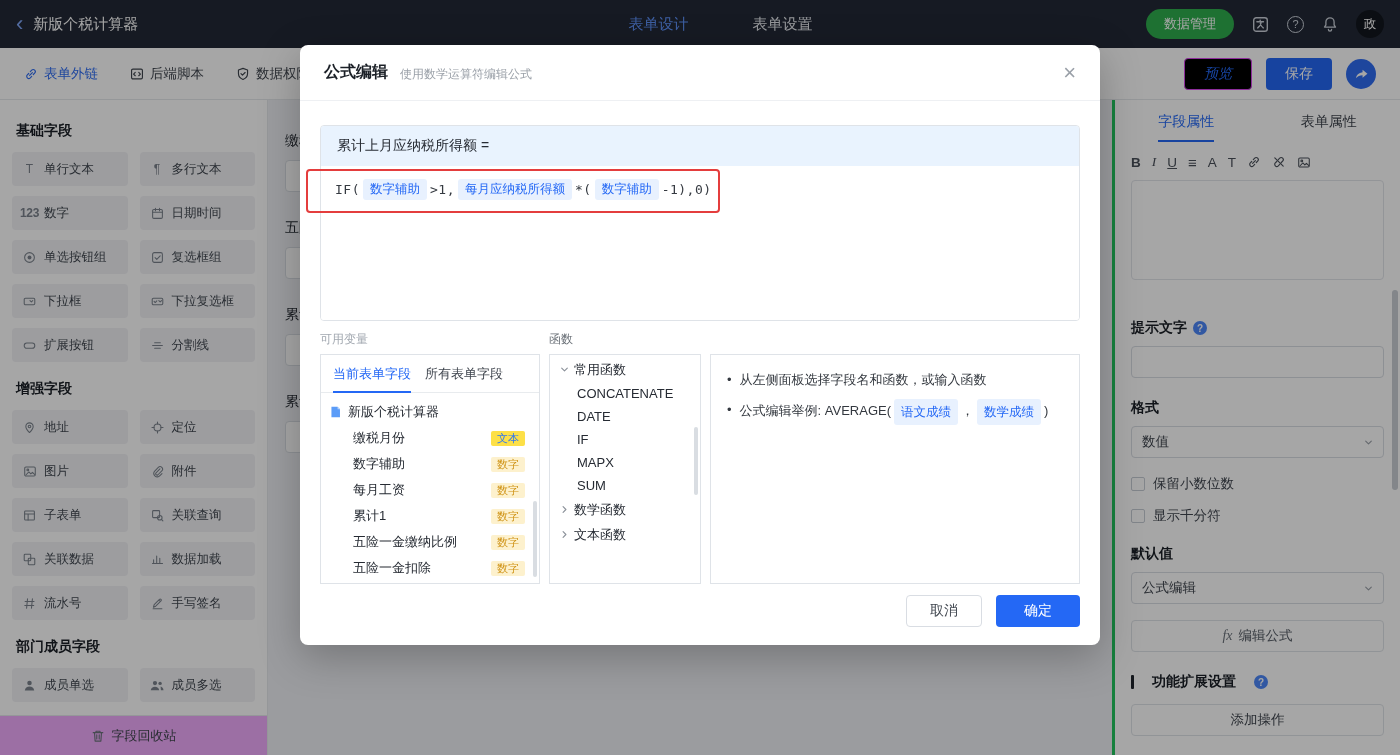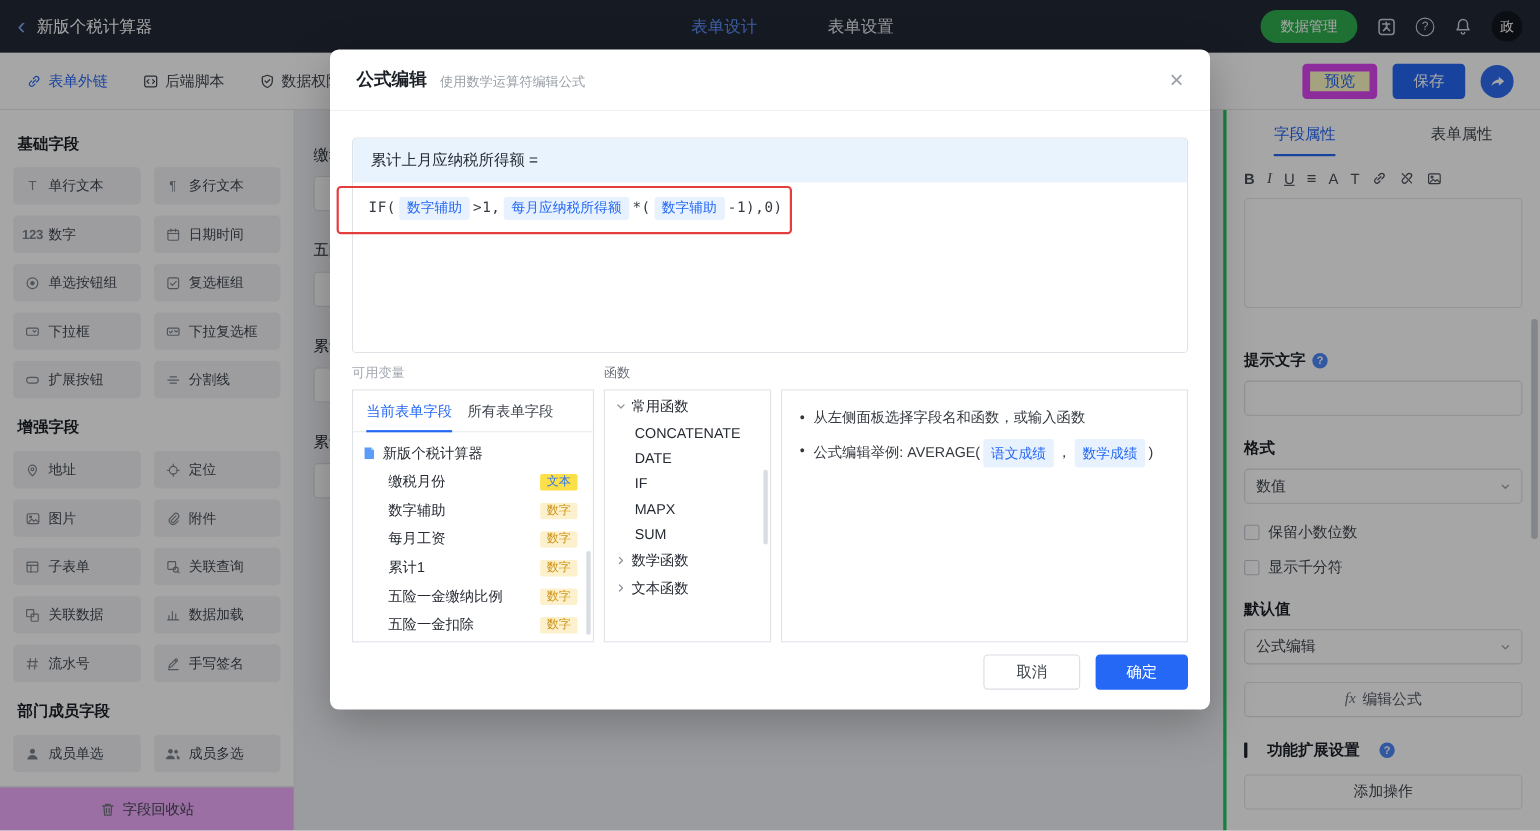--- a/index.html
+++ b/index.html
@@ -28,21 +28,21 @@
   .avatar { width:28px; height:28px; border-radius:50%; background:#12161e; color:#fff;
     font-size:12.5px; display:flex; align-items:center; justify-content:center; cursor:pointer; }
 
   
   .toolbar { position:absolute; top:48px; left:0; right:0; height:52px; background:#fff;
     border-bottom:1px solid #e5e8ec; display:flex; align-items:center; padding:0 24px; z-index:1; }
   .toolbar-items { display:flex; align-items:center; }
   .titem { display:flex; align-items:center; gap:6px; font-size:13.5px; color:#40464f; margin-right:32px; cursor:pointer; }
   .titem.active { color:#2e6cf2; }
   .toolbar-right { margin-left:auto; display:flex; align-items:center; gap:14px; }
-  .btn-preview { width:68px; height:32px; background:#fef9c3; border:7px solid #d946ef; color:#2468f5; border-radius:4px; font-size:14px; }
+  .btn-preview { width:68px; height:32px; background:#000000; border:1px solid #d946ef; color:#2468f5; border-radius:4px; font-size:14px;font-style:italic; }
   .btn-save { width:66px; height:32px; background:#2468f5; color:#fff; border-radius:4px; font-size:14px; }
   .btn-share { width:30px; height:30px; border-radius:50%; background:#2e6cf2; color:#fff;
     display:flex; align-items:center; justify-content:center; }
 
   
   .palette { position:absolute; top:100px; left:0; bottom:0; width:268px; background:#fff;
     border-right:1px solid #e5e8ec; padding:14px 12px 46px; z-index:1; }
   .psection-title { font-size:14px; font-weight:bold; color:#1b2027; margin:8px 4px 12px; }
   .pgrid { display:grid; grid-template-columns:1fr 1fr; gap:10px 12px; margin-bottom:18px; }
   .pitem { height:34px; background:#f1f2f5; border-radius:4px; display:flex; align-items:center;
@@ -144,21 +144,21 @@
   .func-tree { padding-top:2px; }
   .func-group { display:flex; align-items:center; gap:5px; height:25px; padding:0 10px;
     font-size:13px; color:#262b33; cursor:pointer; }
   .func-group .icon { color:#8a9099; }
   .func-item { height:23px; line-height:23px; padding-left:27px; font-size:13px; color:#262b33; cursor:pointer; }
   .fscroll { position:absolute; right:2px; top:72px; width:4px; height:68px; background:#d9dde2; border-radius:2px; }
   .help-panel { flex:1; border:1px solid #dfe3e8; padding:14px 16px; font-size:13px; color:#33383f; }
   .help-row { display:flex; gap:8px; margin-bottom:8px; line-height:22px; align-items:flex-start; }
   .bullet { line-height:22px; }
   .modal-footer { position:absolute; right:20px; bottom:18px; display:flex; gap:14px; }
-  .btn-cancel { width:88px; height:32px; background:#fff; border:1px solid #d9dde3; color:#40464f; border-radius:4px; font-size:14px; }
+  .btn-cancel { width:76px; height:32px; background:#fff; border:1px solid #d9dde3; color:#40464f; border-radius:4px; font-size:14px; }
   .btn-ok { width:84px; height:32px; background:#2468f5; color:#fff; border-radius:4px; font-size:14px; }
   .annotation { position:absolute; left:306px; top:169px; width:414px; height:44px;
     border:2px solid #e43d3d; border-radius:4px; z-index:30; pointer-events:none; }
 </style>
 </head>
 <body>
 
 <div class="header" data-name="app-header">
   <span class="back icon" data-name="back-icon">‹</span>
   <span class="header-title" data-name="page-title">新版个税计算器</span>

